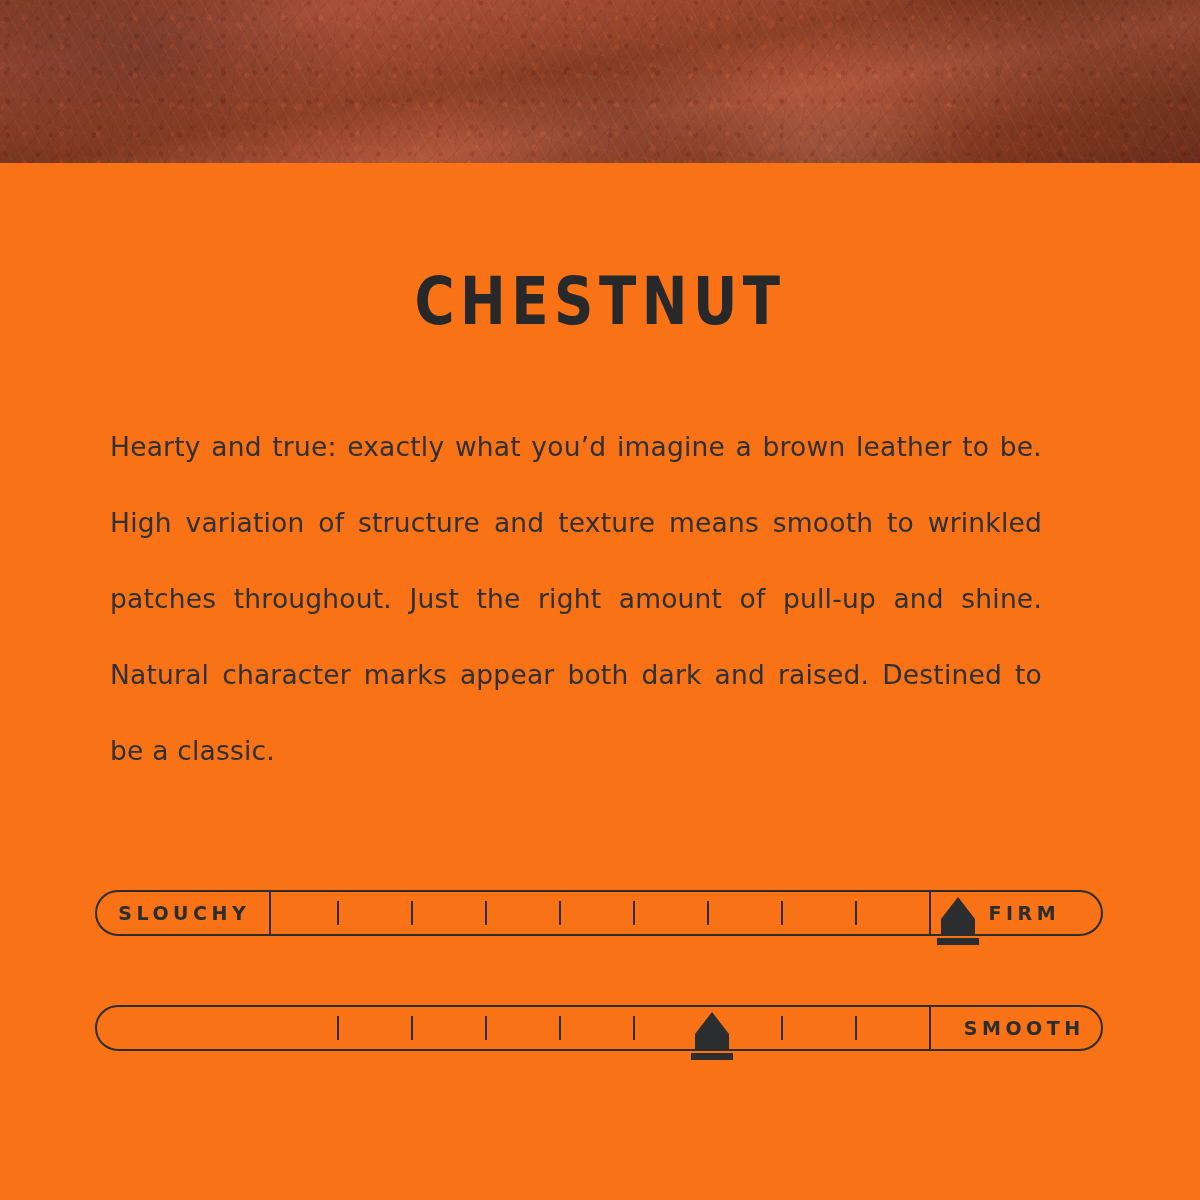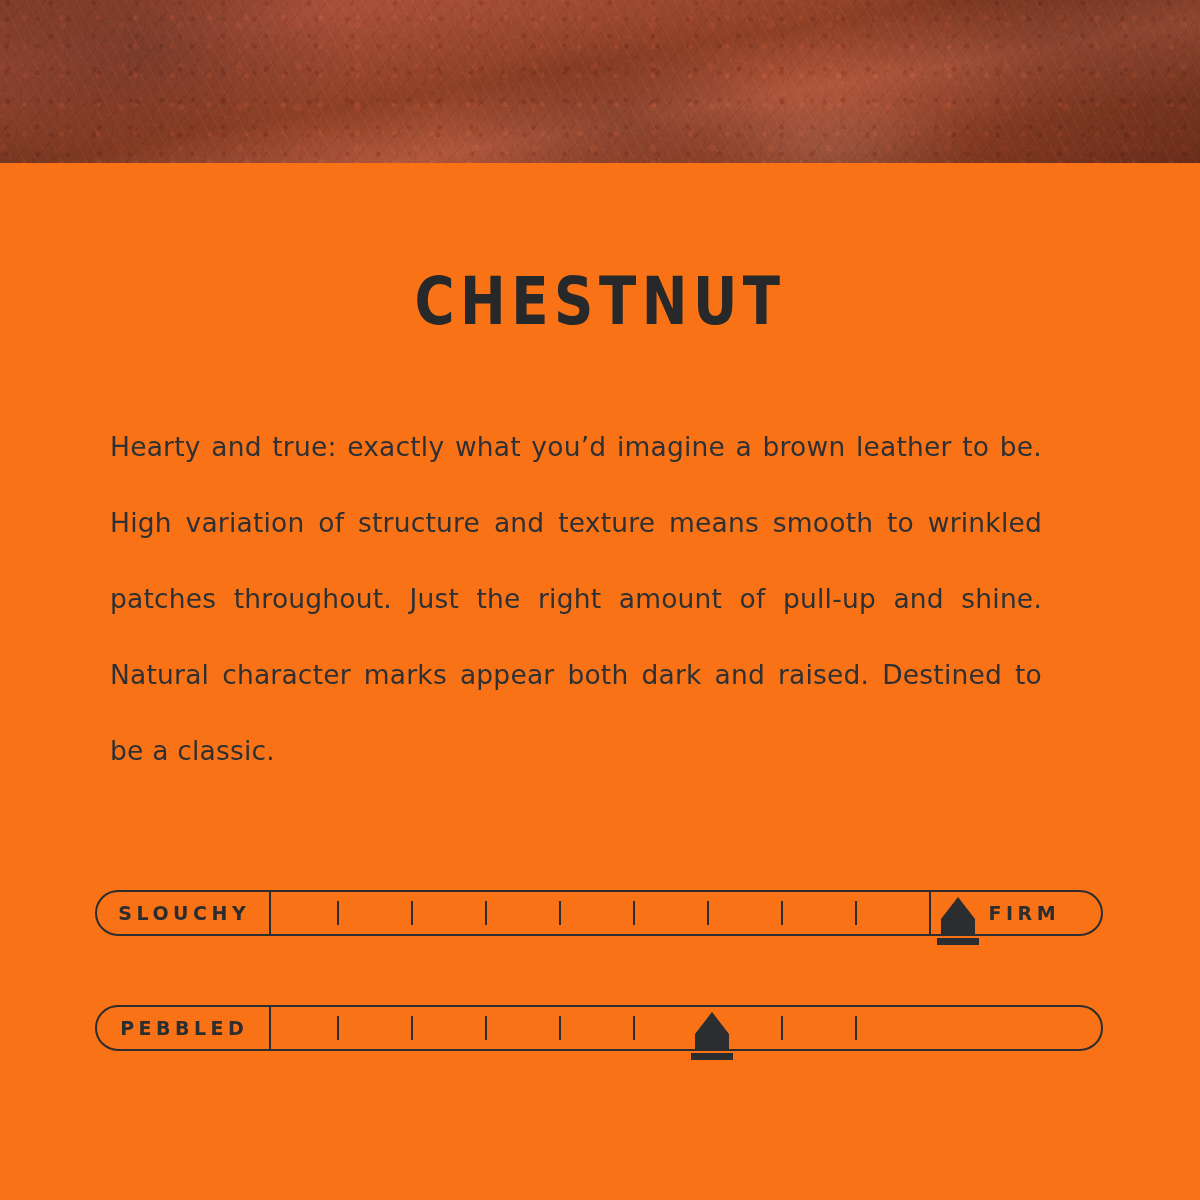--- a/index.html
+++ b/index.html
@@ -218,21 +218,21 @@
       </div>
       <div class="marker" style="left:863px">
         <div class="pin"></div>
         <div class="stem"></div>
         <div class="base"></div>
       </div>
     </div>
 
     <div class="slider-row">
       <div class="track"></div>
-      <div class="cap cap-left">PEBBLED</div>
+      <div class="cap cap-right">SMOOTH</div>
       <div class="ticks">
         <div class="tick" style="left:10%"></div>
         <div class="tick" style="left:21.25%"></div>
         <div class="tick" style="left:32.5%"></div>
         <div class="tick" style="left:43.75%"></div>
         <div class="tick" style="left:55%"></div>
         <div class="tick" style="left:77.5%"></div>
         <div class="tick" style="left:88.75%"></div>
       </div>
       <div class="marker" style="left:617px">

